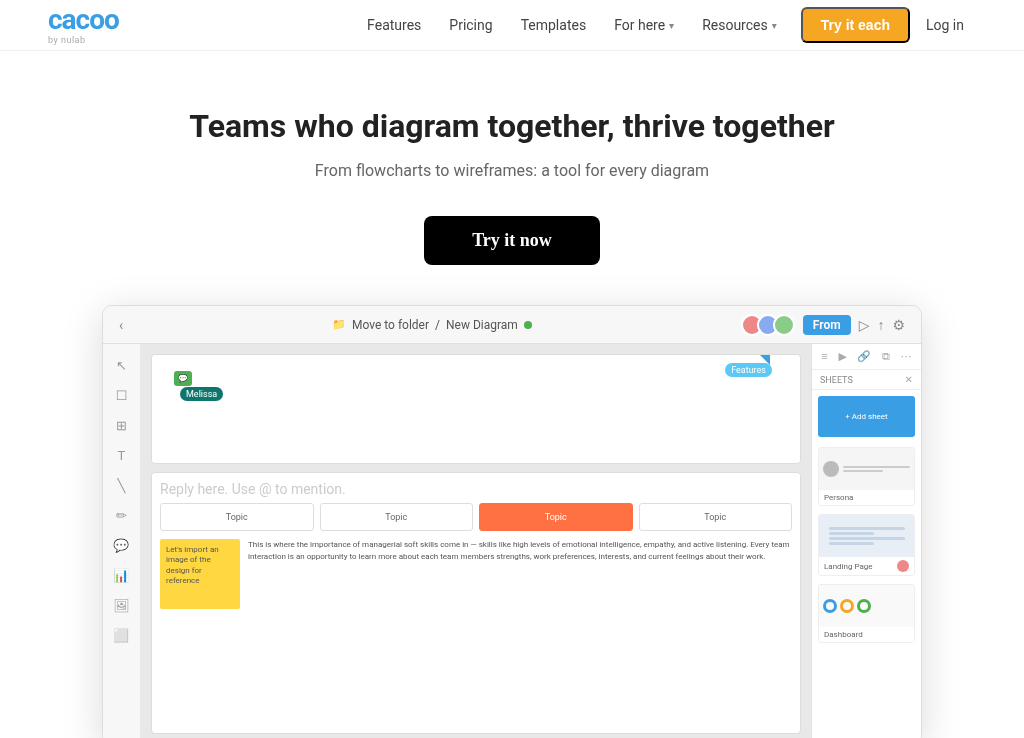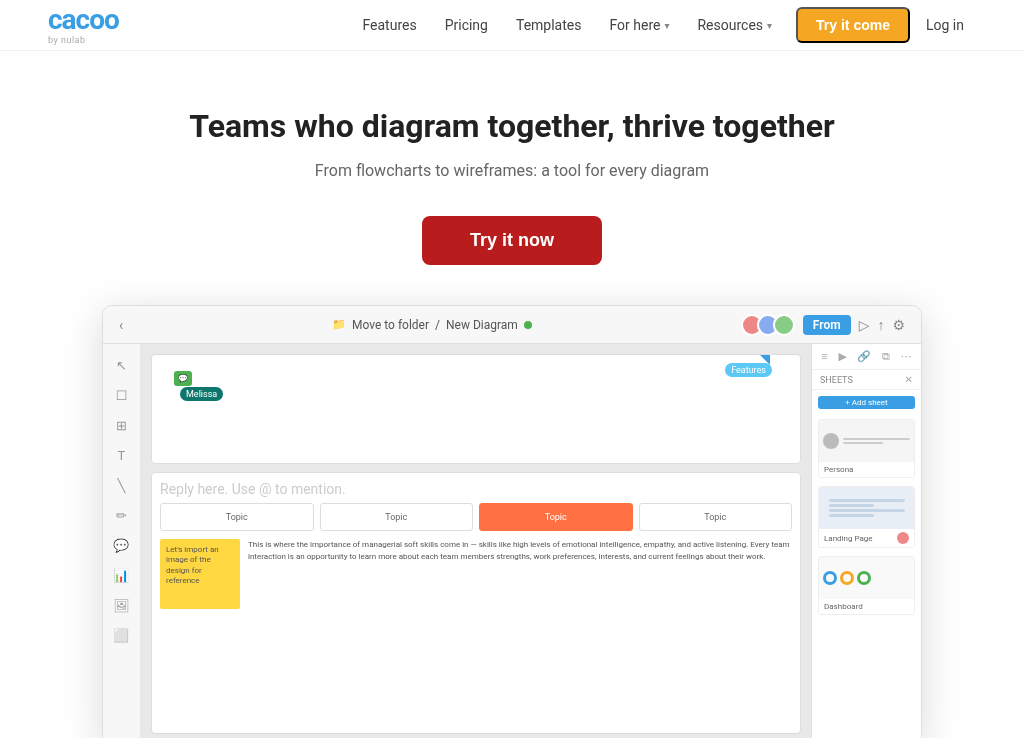--- a/index.html
+++ b/index.html
@@ -79,28 +79,29 @@
       color: #222;
       margin-bottom: 16px;
     }
     .hero-subtitle {
       font-size: 16px;
       color: #666;
       margin-bottom: 36px;
     }
     .hero-cta {
       display: inline-block;
-      background: #b91c1c;
+      background: #000000;
       color: #fff;
       font-size: 18px;
       font-weight: 600;
       padding: 14px 48px;
       border-radius: 8px;
       cursor: pointer;
       border: none;
+      font-family: Liberation Serif, serif;
     }
 
     
     .screenshot-container {
       max-width: 860px;
       margin: 0 auto;
       padding: 0 20px 40px;
     }
     .app-window {
       border-radius: 10px;
@@ -372,21 +373,21 @@
     }
     .close-x {
       font-size: 10px;
       color: #aaa;
       cursor: pointer;
     }
     .add-sheet-btn {
       background: #3a9ee4;
       color: #fff;
       font-size: 8px;
-      padding: 2px 8px;
+      padding: 16px 8px;
       margin: 6px;
       border-radius: 3px;
       text-align: center;
       cursor: pointer;
     }
     .sheet-item {
       margin: 4px 6px;
       border-radius: 3px;
       overflow: hidden;
       border: 1px solid #eee;
@@ -480,21 +481,21 @@
       <span>Templates</span>
     </div>
     <div class="nav-link">
       <span>For here</span>
       <span class="chevron">▾</span>
     </div>
     <div class="nav-link">
       <span>Resources</span>
       <span class="chevron">▾</span>
     </div>
-    <button class="nav-try-free">Try it come</button>
+    <button class="nav-try-free">Try it each</button>
     <div class="nav-login">Log in</div>
   </nav>
 </header>
 
 <section class="hero">
   <h1 class="hero-title">Teams who diagram together, thrive together</h1>
   <p class="hero-subtitle">From flowcharts to wireframes: a tool for every diagram</p>
   <button class="hero-cta">Try it now</button>
 </section>
 

